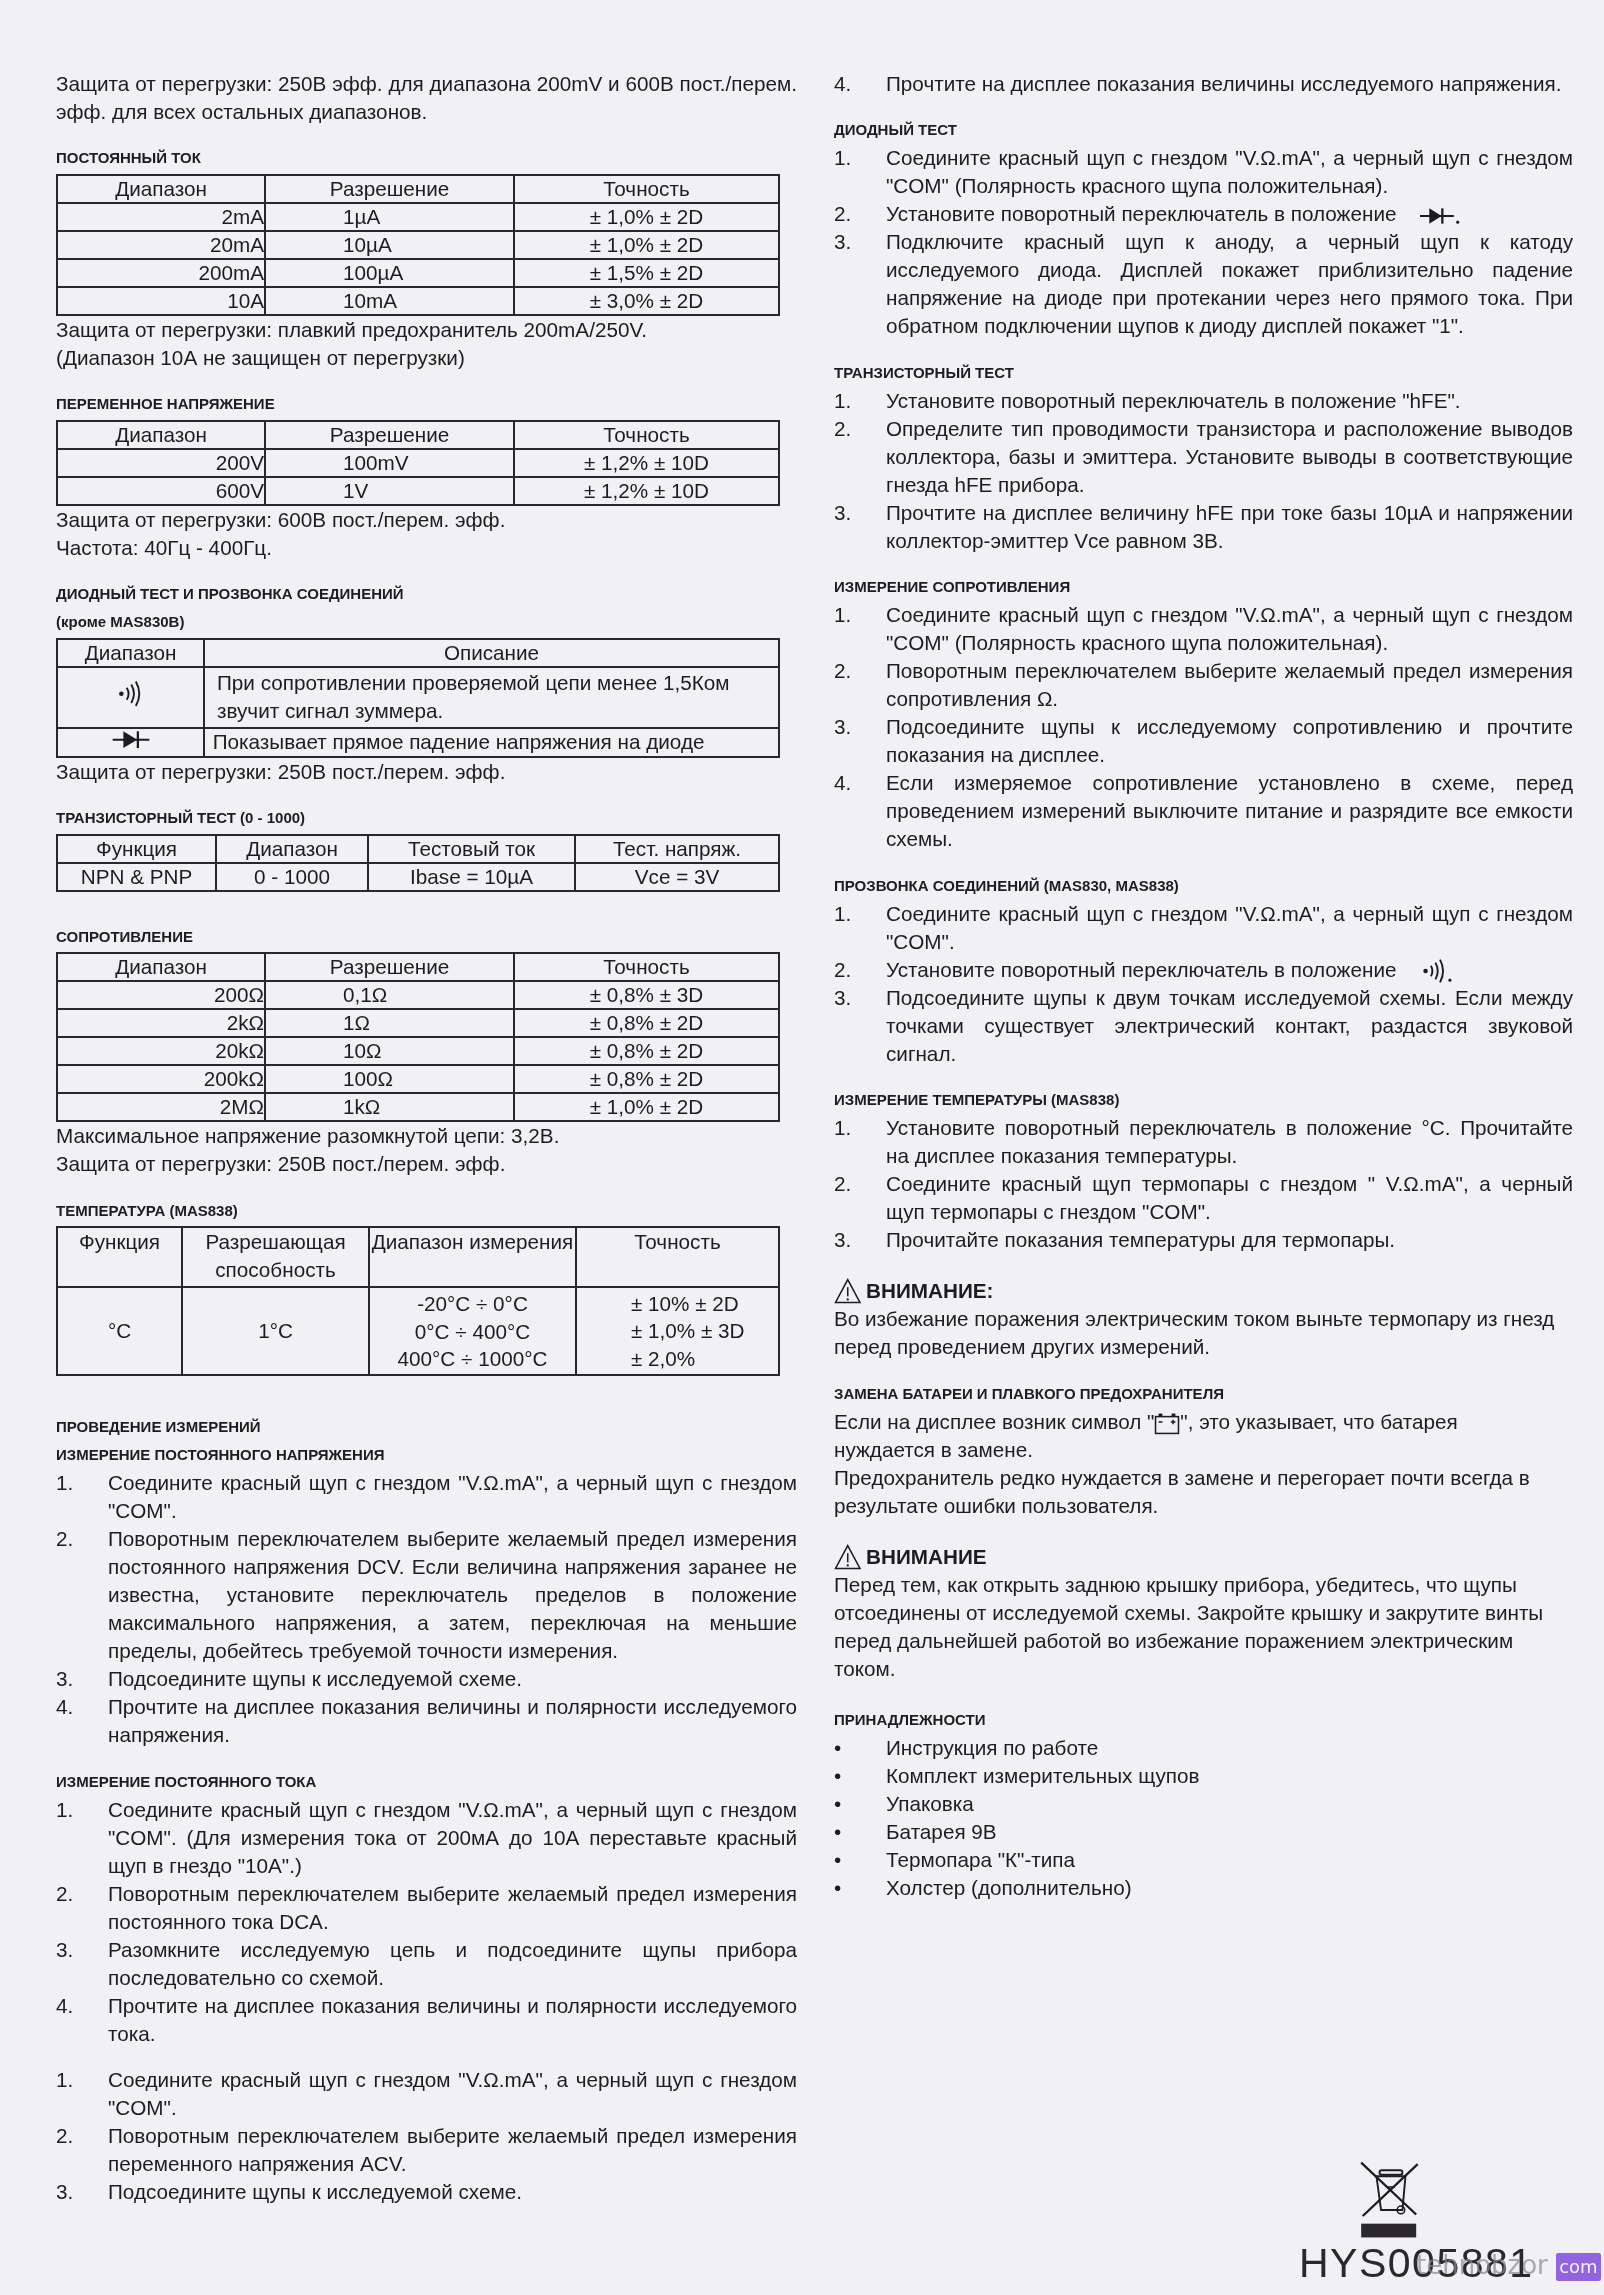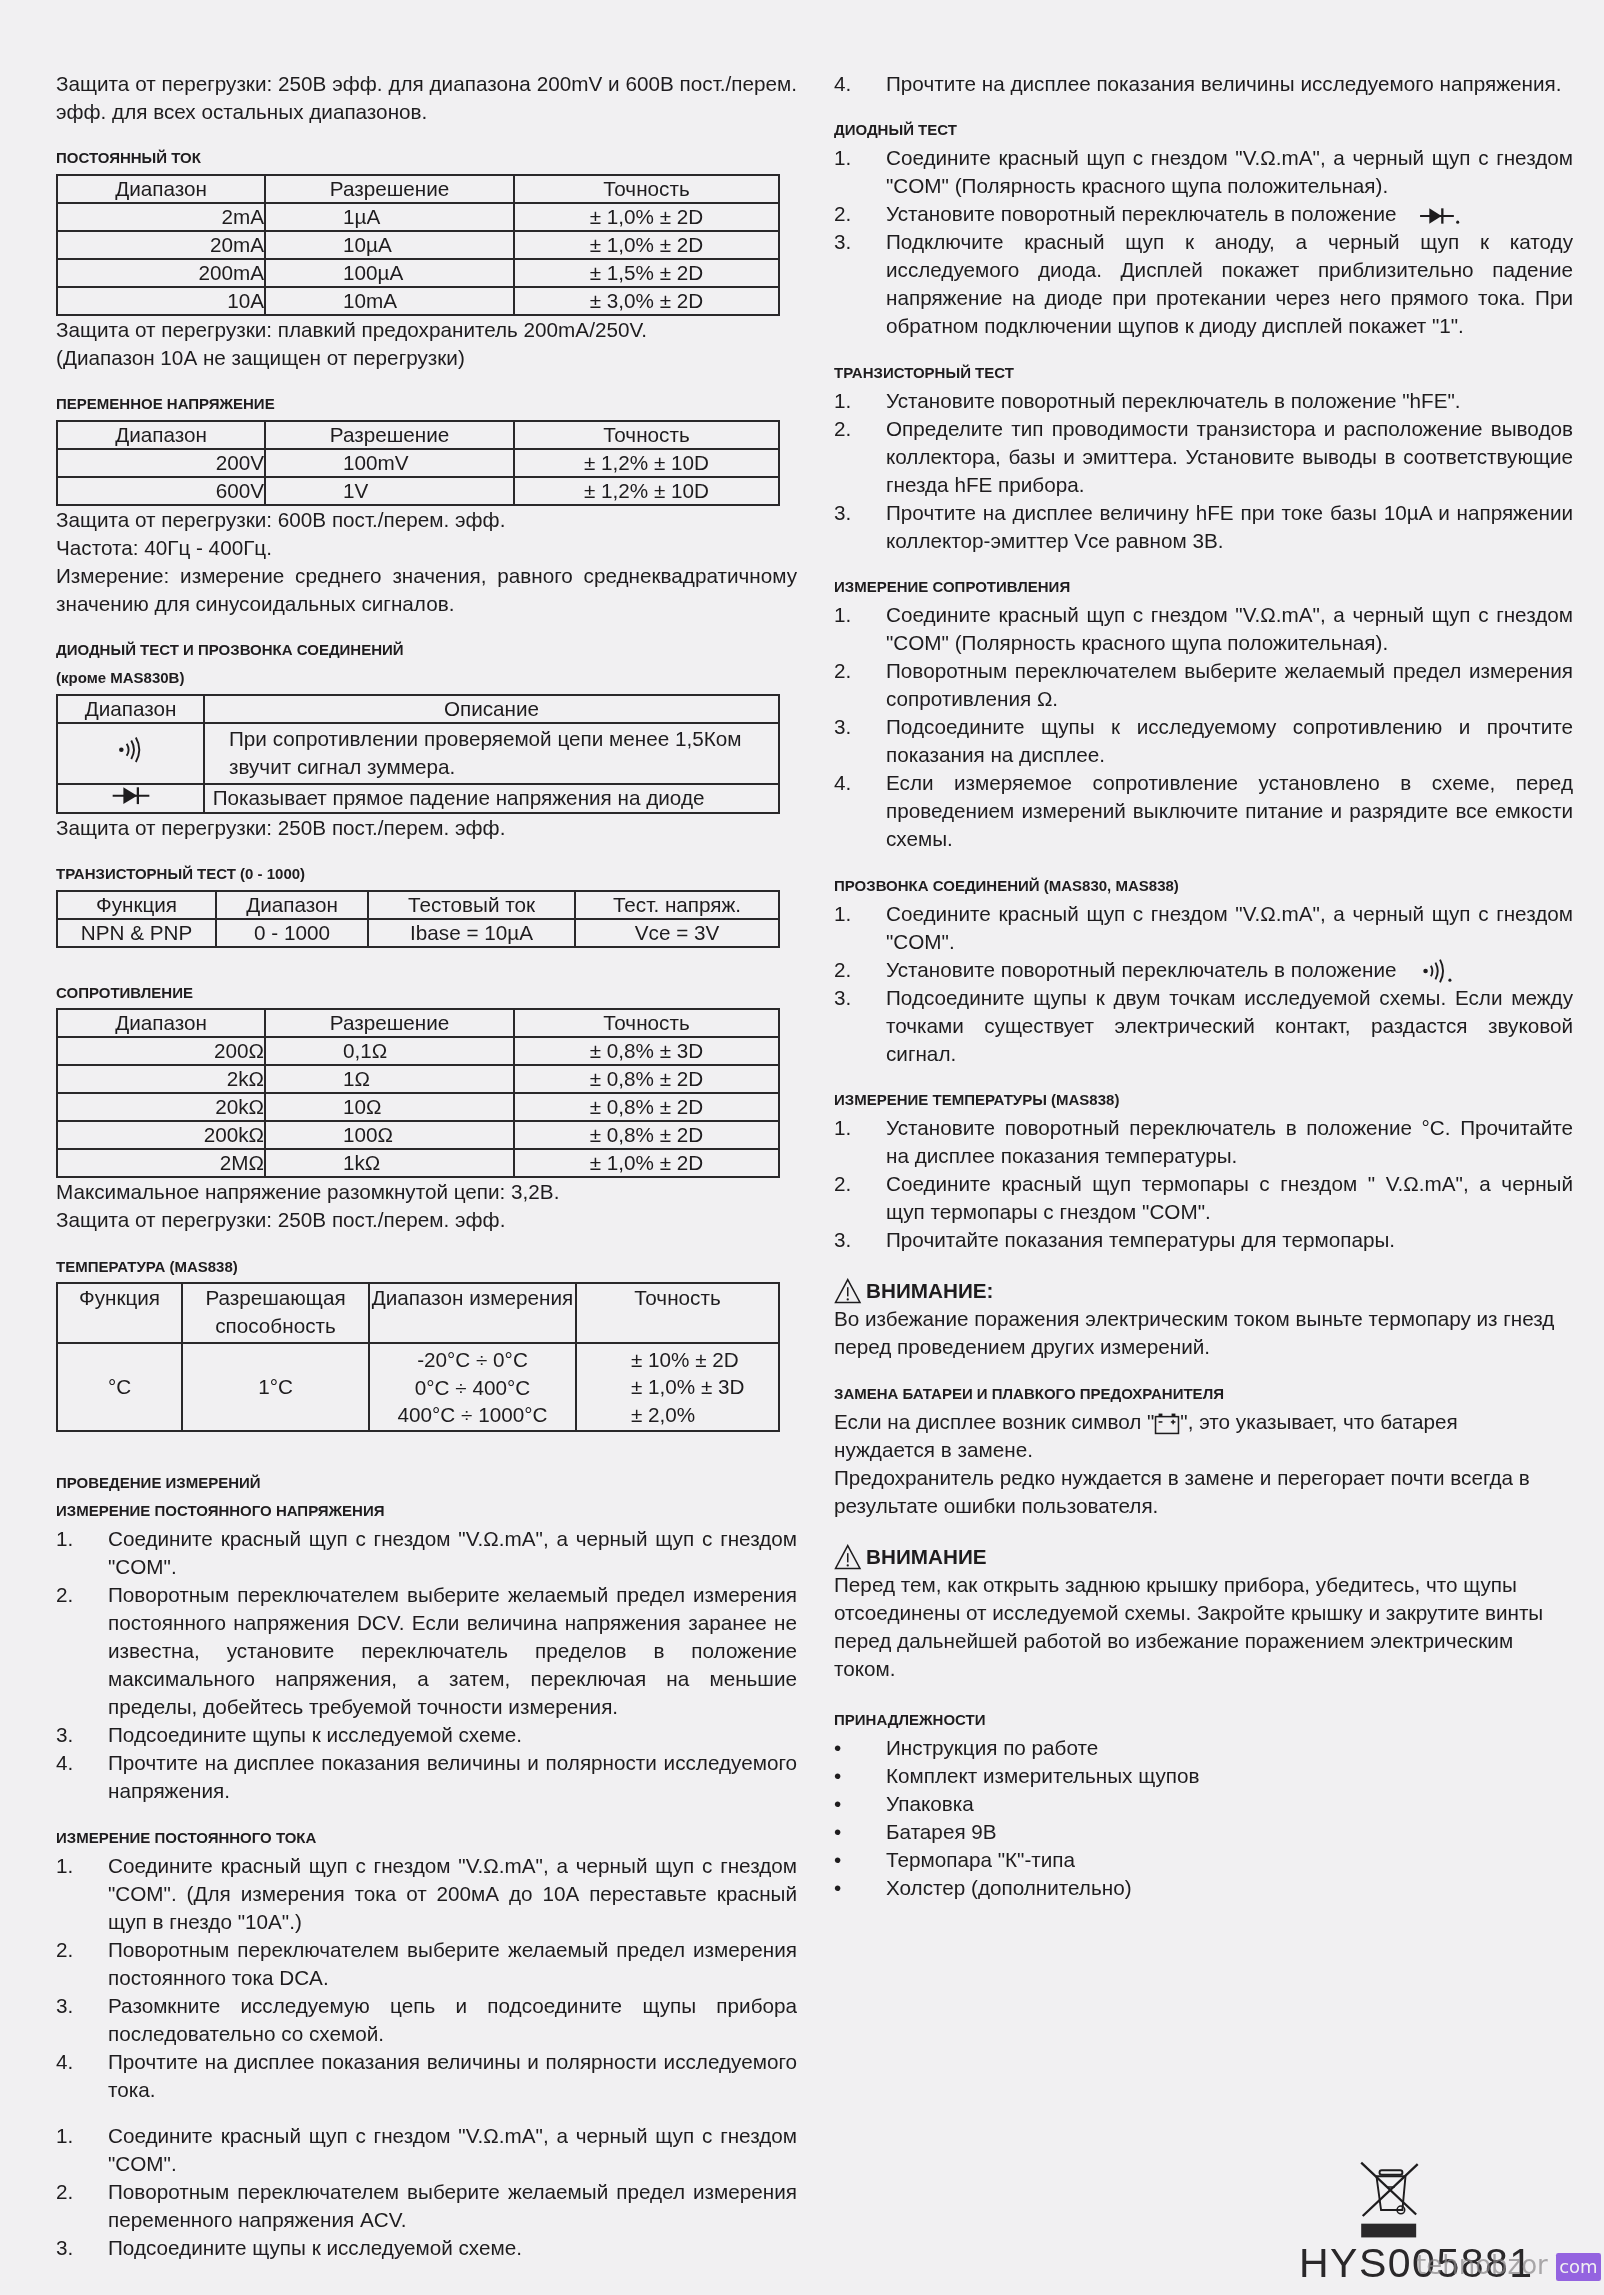--- a/index.html
+++ b/index.html
@@ -106,21 +106,20 @@
       </tr>
       <tr>
         <td class="l">600V</td>
         <td class="l2">1V</td>
         <td class="c">± 1,2% ± 10D</td>
       </tr>
     </tbody>
       </table>
     <p>Защита от перегрузки: 600В пост./перем. эфф.</p>
     <p>Частота: 40Гц - 400Гц.</p>
-    <p>Измерение: измерение среднего значения, равного среднеквадратичному значению для синусоидальных сигналов.</p>
   </div>
 
   <div class="sec">
     <div class="h">ДИОДНЫЙ ТЕСТ И ПРОЗВОНКА СОЕДИНЕНИЙ</div>
     <div class="h">(кроме MAS830B)</div>
     <table>
       <colgroup>
           <col style="width:147px">
           <col>
         </colgroup>
@@ -131,21 +130,21 @@
       </tr>
       <tr>
         <td class="c">
           <svg width="31" height="27.5" viewBox="0 0 40 36">
             <circle cx="8" cy="18" r="3" fill="#1e1c1e"></circle>
             <path d="M15 10 Q20 18 15 26" stroke="#1e1c1e" stroke-width="2.5" fill="none"></path>
             <path d="M21 6 Q28 18 21 30" stroke="#1e1c1e" stroke-width="2.5" fill="none"></path>
             <path d="M27 2 Q36 18 27 34" stroke="#1e1c1e" stroke-width="2.5" fill="none"></path>
           </svg>
         </td>
-        <td style="padding-left:24px; line-height:28px; padding-top:1.5px; padding-bottom:1.5px;">При сопротивлении проверяемой цепи менее 1,5Ком звучит сигнал зуммера.</td>
+        <td style="padding-left:12px; line-height:28px; padding-top:1.5px; padding-bottom:1.5px;">При сопротивлении проверяемой цепи менее 1,5Ком звучит сигнал зуммера.</td>
       </tr>
       <tr>
         <td class="c">
           <svg width="40" height="21.4" viewBox="0 0 52 28">
             <line x1="2" y1="14" x2="50" y2="14" stroke="#1e1c1e" stroke-width="2.5"></line>
             <polygon points="16,3 16,25 34,14" fill="#1e1c1e"></polygon>
             <line x1="35" y1="3" x2="35" y2="25" stroke="#1e1c1e" stroke-width="3"></line>
           </svg>
         </td>
         <td style="padding-left:7.7px;">Показывает прямое падение напряжения на диоде</td>

